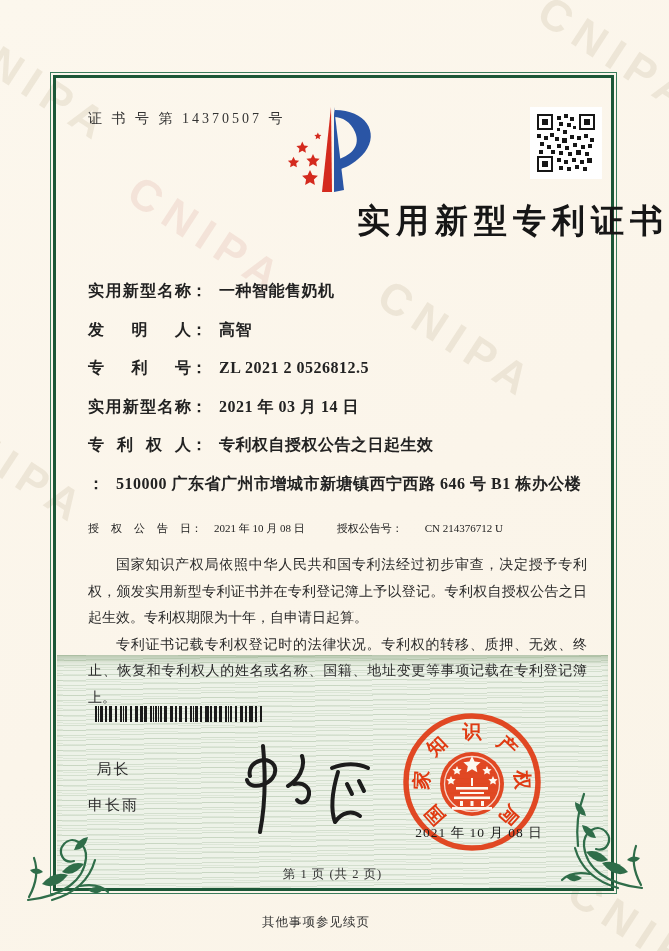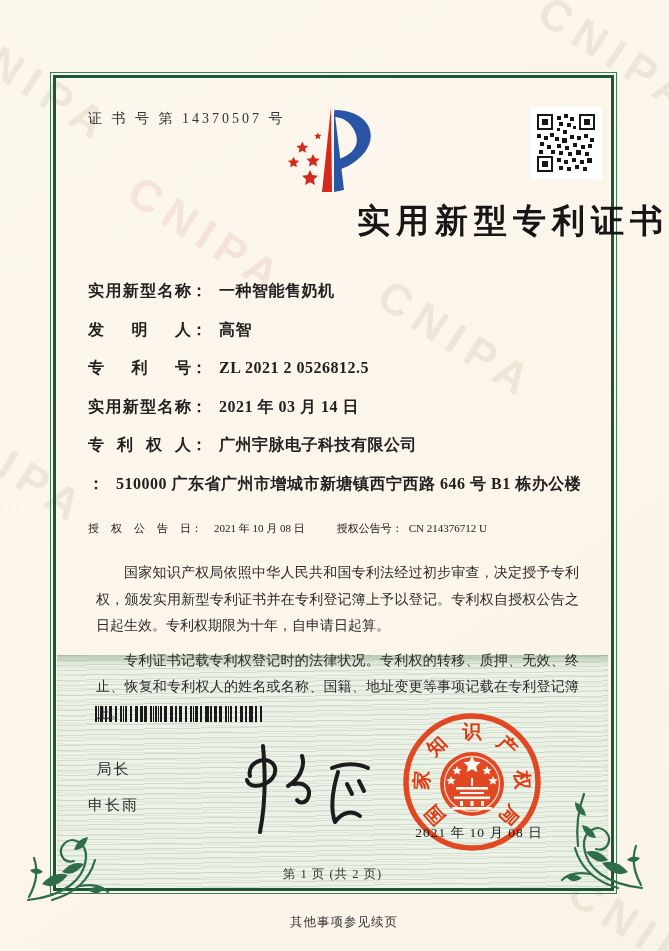--- a/index.html
+++ b/index.html
@@ -35,40 +35,40 @@
     font-size:33px;font-weight:bold;letter-spacing:6px;color:#161616;
   }
   .fields{position:absolute;left:88px;top:282px;width:500px;font-size:16px;font-weight:bold;}
   .frow{display:flex;margin-bottom:21.5px;line-height:17px;}
   .flabel{display:inline-block;width:103px;text-align:justify;text-align-last:justify;flex:0 0 103px;}
   .fcolon{flex:0 0 auto;}
   .fvalue{margin-left:12px;flex:1;letter-spacing:.5px;}
   .grant-row{position:absolute;left:88px;top:520px;width:510px;font-size:11px;display:flex;line-height:17px;}
   .grant-row .gap{width:32px;flex:0 0 32px;}
   .paras{position:absolute;left:88px;top:552px;width:499px;font-size:14px;line-height:26.5px;text-align:justify;color:#2b2b2b;}
-  .paras p{margin:8px;text-indent:2em;}
+  .paras p{margin:0;text-indent:2em;}
   .barcode{
     position:absolute;left:95px;top:706px;width:168px;height:16px;
     background-image:
       repeating-linear-gradient(90deg,#1a1a1a 0 2px,rgba(0,0,0,0) 2px 5px),
       repeating-linear-gradient(90deg,#1a1a1a 0 1px,rgba(0,0,0,0) 1px 7px),
       repeating-linear-gradient(90deg,rgba(0,0,0,0) 0 3px,#1a1a1a 3px 4px,rgba(0,0,0,0) 4px 11px);
   }
   .director{position:absolute;left:88px;top:760px;font-family:"Liberation Sans","DejaVu Sans",sans-serif;font-size:15px;letter-spacing:2px;color:#2a2a2a;}
   .director div{margin-bottom:17px;text-align:center;}
   .signature{position:absolute;left:220px;top:740px;width:155px;height:100px;}
   .seal{position:absolute;left:398px;top:708px;width:148px;height:148px;}
   .seal svg{position:absolute;inset:0;}
   .seal-char{
     position:absolute;font-size:19px;font-weight:bold;color:#e03a12;
     font-family:"Liberation Serif","DejaVu Serif",serif;
   }
   .seal-date{position:absolute;left:404px;top:824px;width:150px;text-align:center;font-size:13.5px;letter-spacing:1px;color:#1e1e1e;}
   .page-indicator{position:absolute;left:50px;top:866px;width:565px;text-align:center;font-size:12.5px;letter-spacing:1px;color:#333;}
-  .continuation{position:absolute;left:0;top:914px;width:632px;text-align:center;font-size:12.5px;letter-spacing:1px;color:#333;padding-left:28px;}
+  .continuation{position:absolute;left:0;top:914px;width:632px;text-align:center;font-size:12.5px;letter-spacing:1px;color:#333;}
   .flourish{position:absolute;width:106px;height:106px;}
   .flourish.bl{left:22px;top:800px;}
   .flourish.br{left:542px;top:788px;transform:scaleX(-1);}
 </style>
 </head>
 <body>
 
 <div class="wm" style="left:-28px;top:14px;">CNIPA</div>
 <div class="wm" style="left:556px;top:-14px;">CNIPA</div>
 <div class="wm pink" style="left:146px;top:166px;">CNIPA</div>
@@ -197,36 +197,36 @@
     <span class="fvalue">ZL 2021 2 0526812.5</span>
   </div>
   <div class="frow">
     <span class="flabel">实用新型名称</span>
       <span class="fcolon">：</span>
     <span class="fvalue">2021 年 03 月 14 日</span>
   </div>
   <div class="frow">
     <span class="flabel">专利权人</span>
       <span class="fcolon">：</span>
-    <span class="fvalue">广州宇脉电子科技有限公司</span>
+    <span class="fvalue">专利权自授权公告之日起生效</span>
   </div>
   <div class="frow">
       <span class="fcolon">：</span>
     <span class="fvalue" style="width:425px;">510000 广东省广州市增城市新塘镇西宁西路 646 号 B1 栋办公楼</span>
   </div>
 </div>
 
 <div class="grant-row">
   <span class="flabel">授权公告日</span>
     <span>：</span>
   <span style="margin-left:12px;">2021 年 10 月 08 日</span>
   <span class="gap"></span>
   <span>授权公告号</span>
     <span>：</span>
-  <span style="margin-left:6px;">CN 214376712 U</span>
+  <span style="margin-left:22px;">CN 214376712 U</span>
 </div>
 
 <div class="paras">
   <p>国家知识产权局依照中华人民共和国专利法经过初步审查，决定授予专利权，颁发实用新型专利证书并在专利登记簿上予以登记。专利权自授权公告之日起生效。专利权期限为十年，自申请日起算。</p>
   <p>专利证书记载专利权登记时的法律状况。专利权的转移、质押、无效、终止、恢复和专利权人的姓名或名称、国籍、地址变更等事项记载在专利登记簿上。</p>
 </div>
 
 <div class="barcode"></div>
 
 <div class="director">

